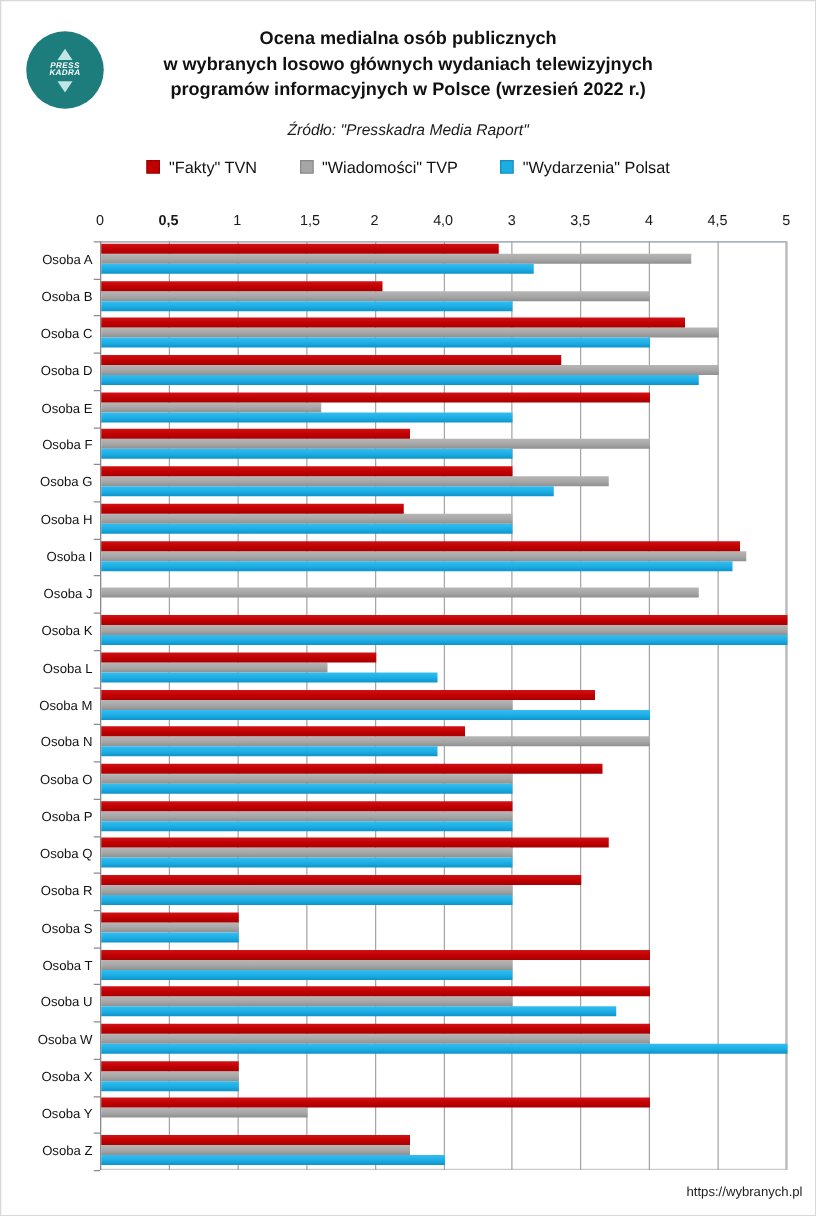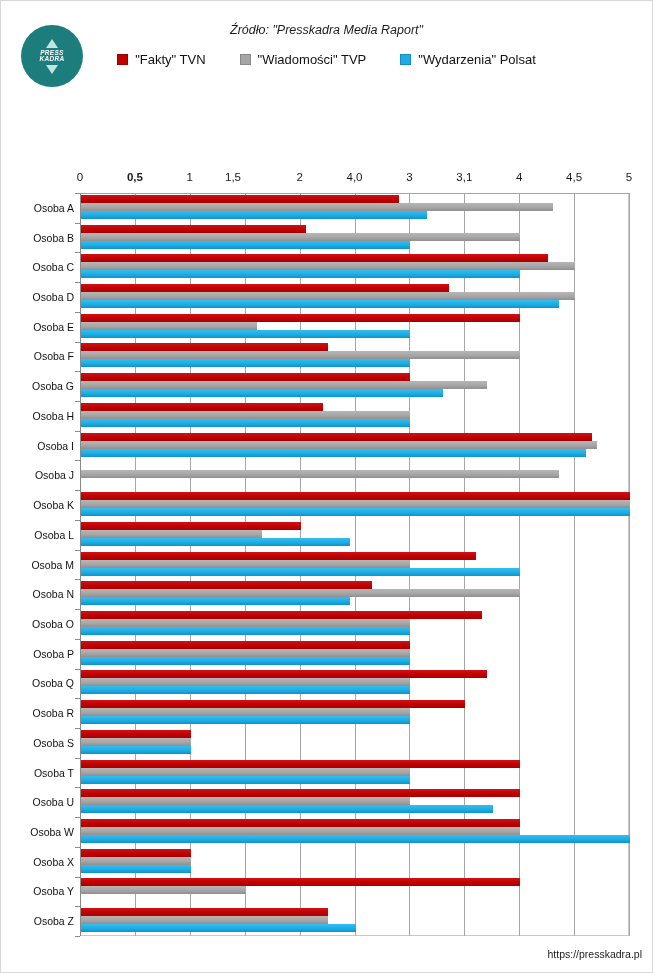--- a/index.html
+++ b/index.html
@@ -176,20 +176,25 @@
 
   <div class="header">
 
     <div class="logo">
       <div class="tri-up"></div>
       <div class="l1">PRESS</div>
       <div class="l2">KADRA</div>
       <div class="tri-down"></div>
     </div>
 
+    <div class="title">
+      <span class="tline">Ocena medialna osób publicznych</span>
+      <span class="tline">w wybranych losowo głównych wydaniach telewizyjnych</span>
+      <span class="tline">programów informacyjnych  w Polsce (wrzesień 2022 r.)</span>
+    </div>
 
     <div class="source">Źródło: "Presskadra  Media Raport"</div>
 
     <div class="legend" id="legend">
         <div class="legend-item">
           <span class="legend-swatch" style="background: rgb(192, 0, 0);"></span>
           <span>"Fakty" TVN</span>
         </div>
         <div class="legend-item">
           <span class="legend-swatch" style="background: rgb(166, 166, 166);"></span>
@@ -200,25 +205,25 @@
           <span>"Wydarzenia" Polsat</span>
         </div>
       </div>
   </div>
 
   <div class="plot-wrap">
     <div class="axis-labels" id="axis-labels">
         <span class="axis-tick-label" style="left: 79px;">0</span>
         <span class="axis-tick-label" style="left: 133.9px; font-weight: bold;">0,5</span>
         <span class="axis-tick-label" style="left: 188.8px;">1</span>
-        <span class="axis-tick-label" style="left: 232px;">1,5</span>
+        <span class="axis-tick-label" style="left: 247px;">1,5</span>
         <span class="axis-tick-label" style="left: 298.6px;">2</span>
         <span class="axis-tick-label" style="left: 353.5px;">4,0</span>
         <span class="axis-tick-label" style="left: 408.4px;">3</span>
-        <span class="axis-tick-label" style="left: 463.3px;">3,1</span>
+        <span class="axis-tick-label" style="left: 463.3px;">3,5</span>
         <span class="axis-tick-label" style="left: 518.2px;">4</span>
         <span class="axis-tick-label" style="left: 573.1px;">4,5</span>
         <span class="axis-tick-label" style="left: 628px;">5</span>
       </div>
     <div class="chart" id="chart">
         <div class="plot-border" style="left: 79px; top: 22px; width: 549px; height: 743px;"></div>
         <div class="axis-line-top" style="left: 79px; top: 22px; width: 549px;"></div>
         <div class="gridline zero" style="left: 79px; top: 22px; height: 743px;"></div>
         <div class="gridline" style="left: 133.9px; top: 22px; height: 743px;"></div>
         <div class="gridline" style="left: 188.8px; top: 22px; height: 743px;"></div>
@@ -349,16 +354,16 @@
         <div class="bar bar-blue" style="left: 80px; width: 109.8px; top: 693.7px; z-index: 2;"></div>
         <div class="tickmark" style="left: 74px; top: 705.56px;"></div>
         <div class="bar bar-red" style="left: 80px; width: 439.2px; top: 707.42px; z-index: 2;"></div>
         <div class="bar bar-gray" style="left: 80px; width: 164.7px; top: 715.42px; z-index: 1;"></div>
         <div class="tickmark" style="left: 74px; top: 735.28px;"></div>
         <div class="bar bar-red" style="left: 80px; width: 247.05px; top: 737.14px; z-index: 2;"></div>
         <div class="bar bar-gray" style="left: 80px; width: 247.05px; top: 745.14px; z-index: 1;"></div>
         <div class="bar bar-blue" style="left: 80px; width: 274.5px; top: 753.14px; z-index: 2;"></div>
         <div class="tickmark" style="left: 74px; top: 765px;"></div>
       </div>
-    <div class="watermark">https://presskadra.pl</div>
+    <div class="watermark">https://wybranych.pl</div>
   </div>
 
 </div>
 
 </body></html>

